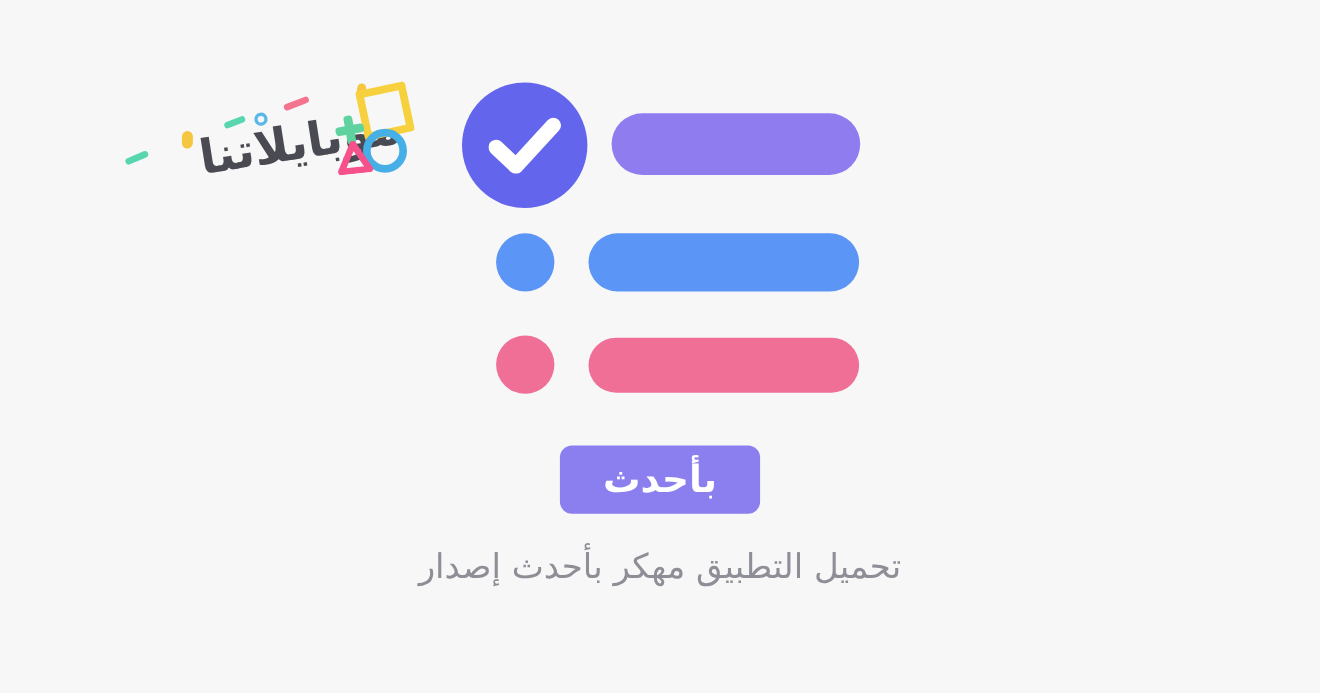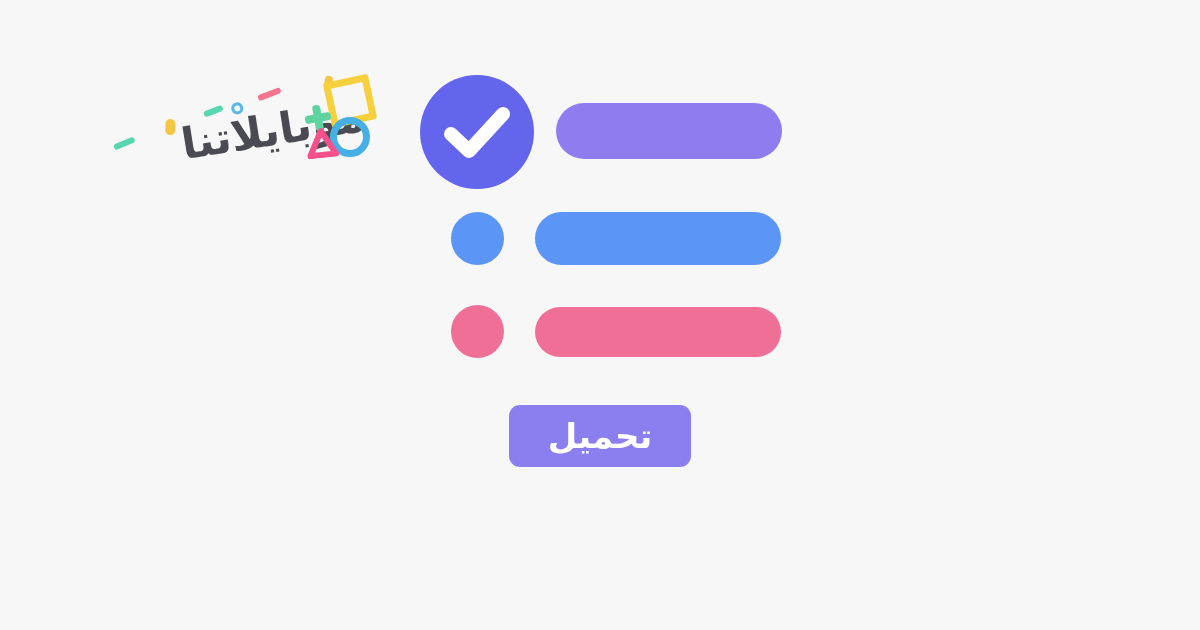--- a/index.html
+++ b/index.html
@@ -229,17 +229,18 @@
       <span class="bar" style="left:117px; top:0px; width:246px; height:53px; background:#5b95f5;"></span>
     </div>
 
     <div class="row" style="top:233px;">
       <span class="dot" style="left:33px; top:0px; width:53px; height:53px; background:#ef6f97;"></span>
       <span class="bar" style="left:117px; top:2px; width:246px; height:50px; background:#ef6f97;"></span>
     </div>
   </div>
 
   <div class="title-row">
-    <span class="mod-badge">تحميل</span>
-  </div>
-
+    <span class="mod-badge">بأحدث</span>
+  </div>
+
+  <div class="subtitle">تحميل التطبيق مهكر بأحدث إصدار</div>
 
 </div>
 
 </body></html>

